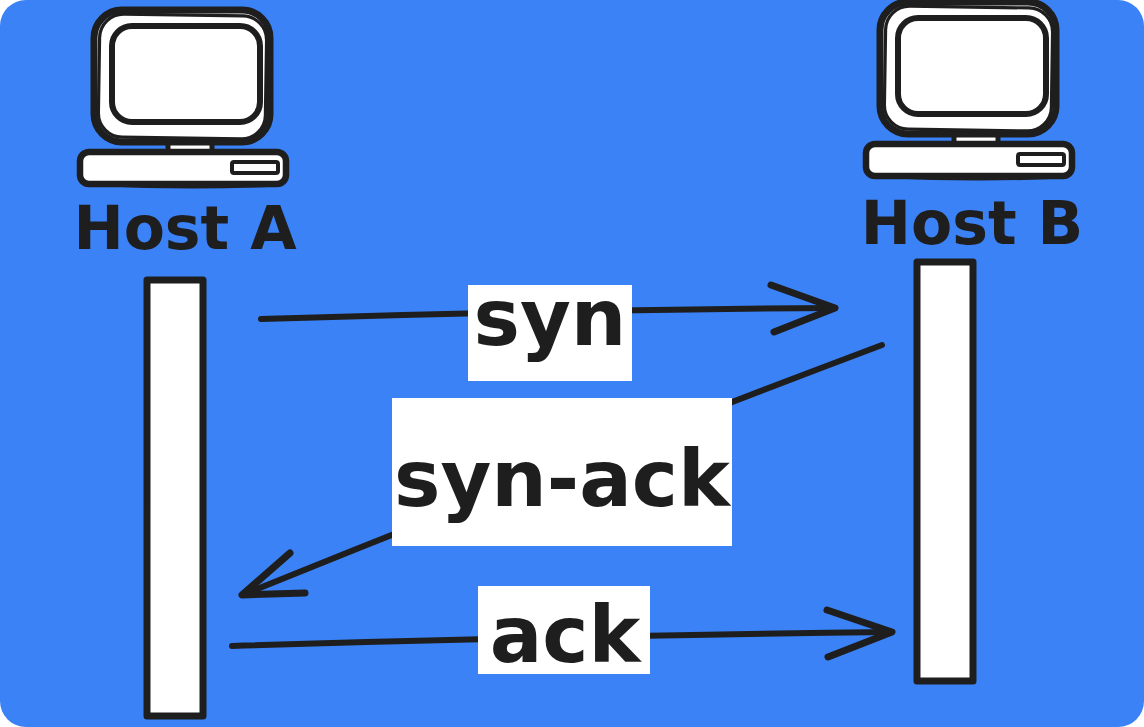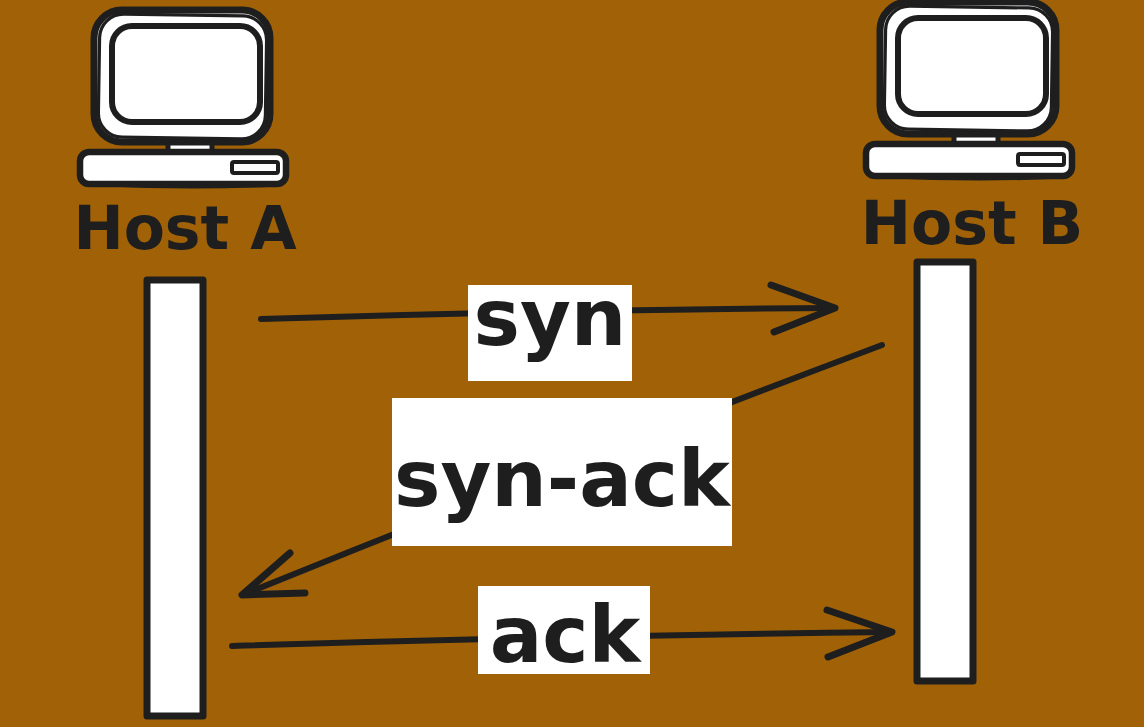--- a/index.html
+++ b/index.html
@@ -5,22 +5,23 @@
   html, body {
     margin: 0;
     padding: 0;
     background: #ffffff;
     font-family: "DejaVu Sans", sans-serif;
   }
   .canvas {
     position: relative;
     width: 1144px;
     height: 727px;
-    background: #a16207;
+    background: #3b82f6;
     overflow: hidden;
+    border-radius: 26px;
   }
   svg { display: block; }
   .ink-stroke {
     stroke: #1e1e1e;
     fill: none;
     stroke-linecap: round;
     stroke-linejoin: round;
   }
   .shape-filled {
     fill: #ffffff;

